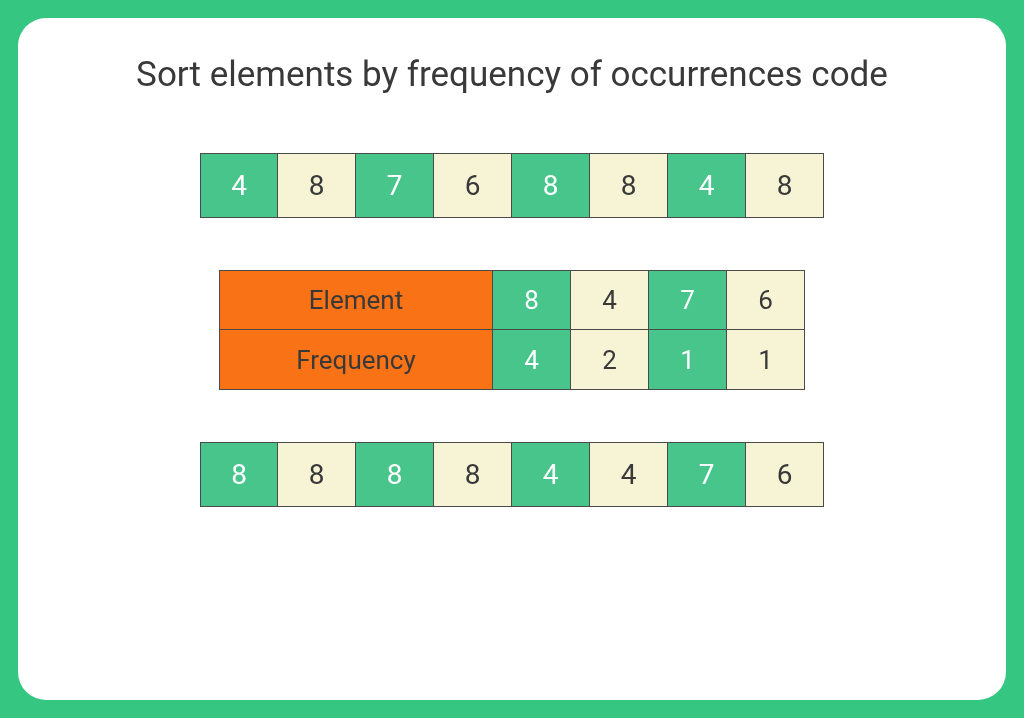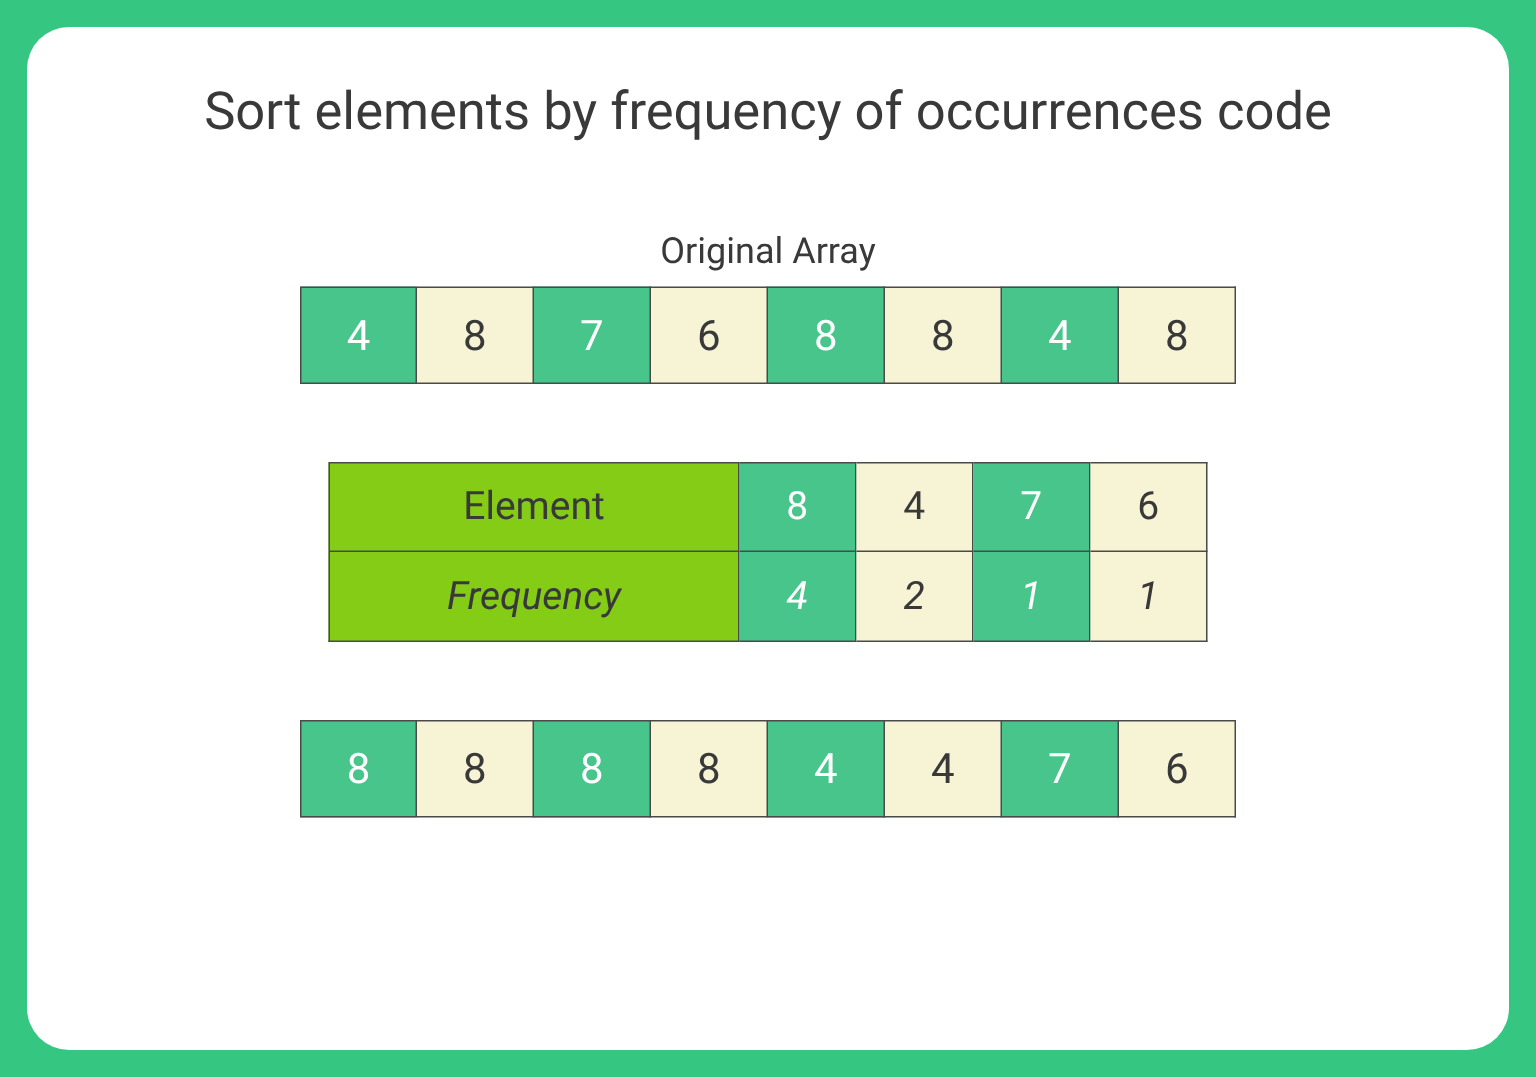--- a/index.html
+++ b/index.html
@@ -57,47 +57,46 @@
   }
   .freq-row { display: flex; }
   .label-cell {
     width: 274px;
     height: 60px;
     display: flex;
     align-items: center;
     justify-content: center;
     font-size: 26px;
     border: 1px solid #4a4a4a;
-    background: #84cc16;
+    background: #f97316;
     color: #393939;
   }
   .fcell {
     width: 78px;
     height: 60px;
     display: flex;
     align-items: center;
     justify-content: center;
     font-size: 26px;
     border: 1px solid #4a4a4a;
     border-left: none;
   }
   .freq-row.second .label-cell,
-  .freq-row.second .fcell { border-top: none; font-style: italic; }
+  .freq-row.second .fcell { border-top: none; }
 
   .result-row {
     display: flex;
   }
 </style>
 </head>
 <body>
 
 <div class="card">
   <h1 class="title">Sort elements by frequency of occurrences code</h1>
 
-  <div class="subtitle">Original Array</div>
   <div class="arr-row" id="orig">
       <div class="cell green">4</div>
       <div class="cell cream">8</div>
       <div class="cell green">7</div>
       <div class="cell cream">6</div>
       <div class="cell green">8</div>
       <div class="cell cream">8</div>
       <div class="cell green">4</div>
       <div class="cell cream">8</div>
     </div>

